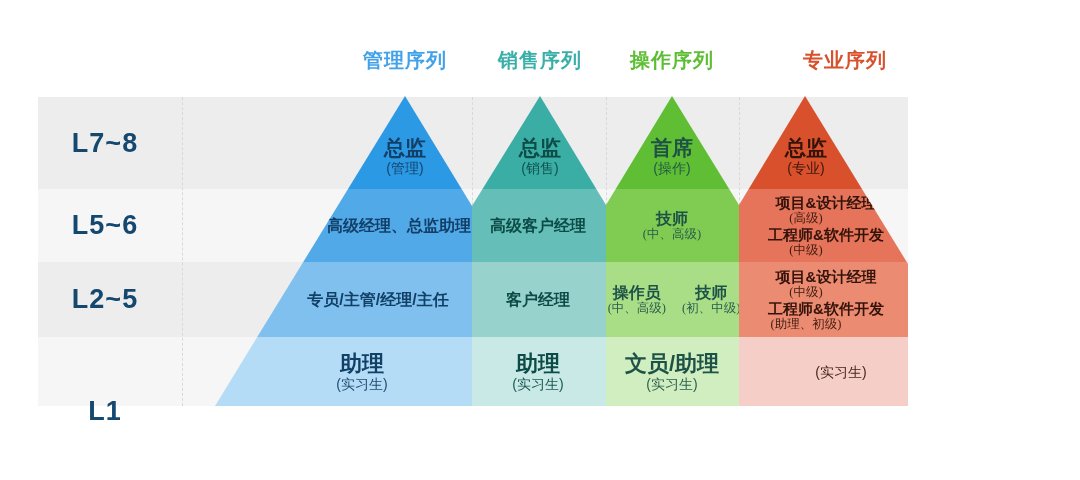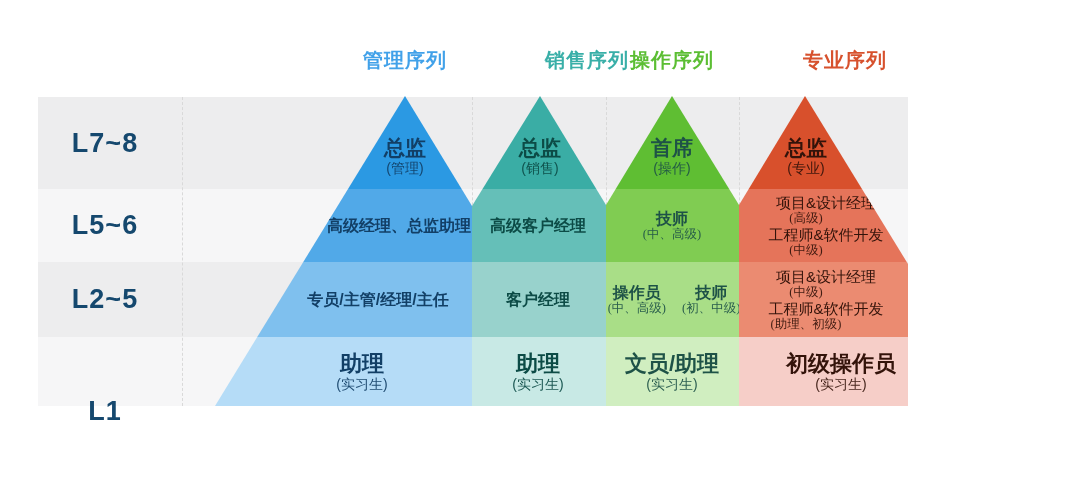--- a/index.html
+++ b/index.html
@@ -34,33 +34,33 @@
   .tier-2{top:166px;height:75px;}
   .tier-3{top:241px;height:69px;}
   .tx{
     position:absolute;top:50%;transform:translate(-50%,-50%);
     text-align:center;white-space:nowrap;line-height:1.15;
   }
   .tx.apex{top:calc(50% + 13px);}
   .m-lg{font-size:21px;font-weight:bold;}
   .m-xl{font-size:22px;font-weight:bold;}
   .m-md{font-size:16px;font-weight:bold;}
-  .m-sm{font-size:15px;font-weight:normal;line-height:1.2;margin-left:40px;}
+  .m-sm{font-size:15px;font-weight:bold;line-height:1.2;margin-left:40px;}
   .sub{font-size:14px;font-weight:500;opacity:.92;}
   .sub-sm{font-size:12.5px;font-weight:500;opacity:.92;line-height:1.1;font-family:Liberation Serif, serif;}
   .cols{display:flex;gap:16px;justify-content:center;}
   .pair{margin:1px 0;}
 </style>
 </head>
 <body>
 
 <div class="canvas">
 
   <div class="seq-header" style="left: 405px; color: rgb(65, 161, 233);">管理序列</div>
-  <div class="seq-header" style="left: 540px; color: rgb(57, 175, 168); margin-left: 47px;">销售序列</div>
+  <div class="seq-header" style="left: 540px; color: rgb(57, 175, 168);">销售序列</div>
   <div class="seq-header" style="left: 672px; color: rgb(91, 190, 51);">操作序列</div>
   <div class="seq-header" style="left: 845px; color: rgb(215, 81, 45);">专业序列</div>
 
   <div class="row odd" style="top:97px;height:92px"></div>
   <div class="row even" style="top:189px;height:73px"></div>
   <div class="row odd" style="top:262px;height:75px"></div>
   <div class="row even" style="top:337px;height:69px"></div>
 
   <div class="level-label" style="top: 143px; color: rgb(21, 72, 110);">L7~8</div>
   <div class="level-label" style="top: 225px; color: rgb(21, 72, 110);">L5~6</div>
@@ -184,19 +184,18 @@
           <div class="sub-sm">(中级)</div>
         </div>
         <div class="pair">
           <div class="m-sm">工程师&amp;软件开发</div>
           <div class="sub-sm">(助理、初级)</div>
         </div>
       </div>
     </div>
     <div class="tier tier-3" style="background: rgb(246, 206, 200);">
       <div class="tx" style="left:841px">
-        <div class="m-xl">初级操作员</div>
         <div class="sub">(实习生)</div>
       </div>
     </div>
   </div>
 
 </div>
 
 </body></html>

